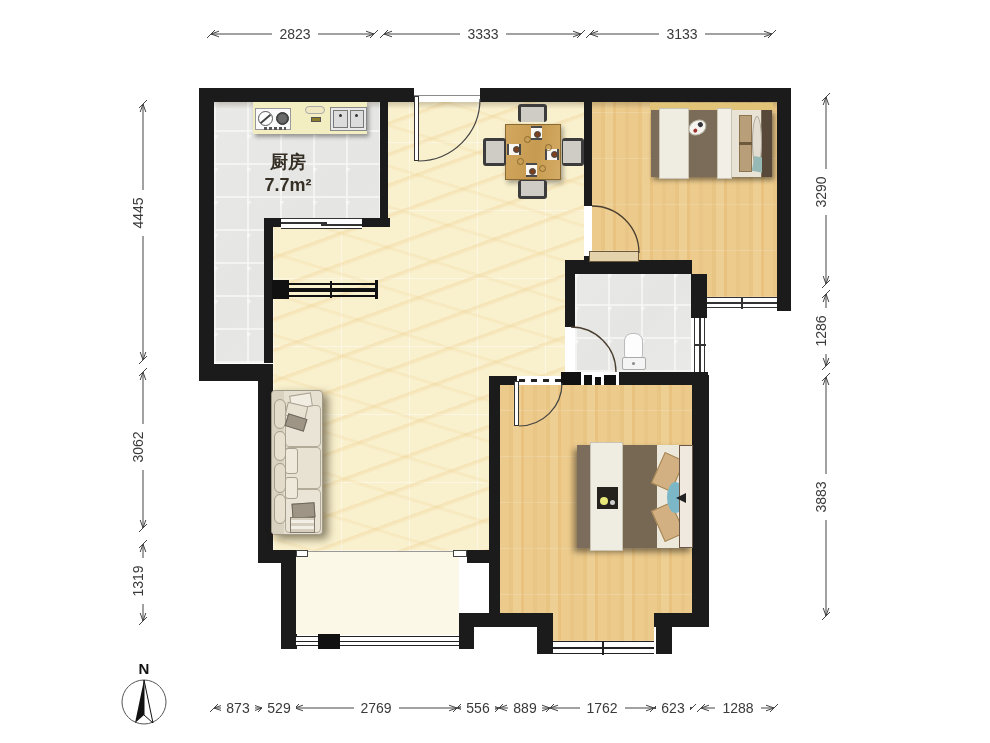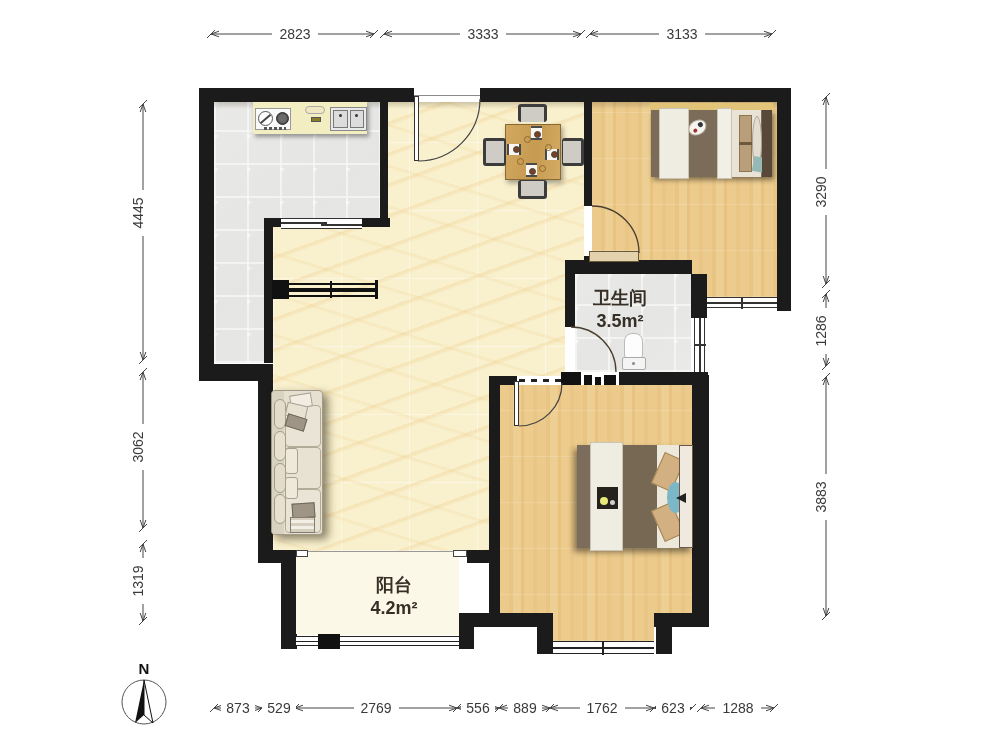--- a/index.html
+++ b/index.html
@@ -276,27 +276,26 @@
   <div class="abs" style="left:102px;top:0;width:14px;height:103px;background:#efe9df;border:1px solid #6b5846;box-sizing:border-box;"></div>
   <div class="abs" style="left:99px;top:48px;width:10px;height:10px;background:#222;clip-path:polygon(0 50%,100% 0,100% 100%);"></div>
 </div>
 
 <div class="abs" style="left:622px;top:333px;width:24px;height:39px;">
   <div class="abs" style="left:2px;top:0;width:19px;height:26px;background:#fdfdfd;border:1px solid #bbb;border-radius:8px 8px 4px 4px;box-sizing:border-box;"></div>
   <div class="abs" style="left:0;top:24px;width:24px;height:13px;background:#f4f4f4;border:1px solid #aaa;border-radius:2px;box-sizing:border-box;"></div>
   <div class="abs" style="left:10px;top:29px;width:3px;height:3px;border-radius:50%;background:#888;"></div>
 </div>
 
-
-
-
-<div class="roomlabel" style="left:555px;top:287px;width:130px;">卫生间<br>3.5m²</div>
-
-
-<div class="roomlabel" style="left:329px;top:574px;width:130px;">阳台<br>4.2m²</div>
+<div class="roomlabel" style="left:223px;top:151px;width:130px;">厨房<br>7.7m²</div>
+
+
+
+
+
 
 <svg class="abs" style="left:0;top:0;" width="990" height="743" viewBox="0 0 990 743">
   <g stroke="#444" stroke-width="1" fill="none">
 
     <path d="M211 34 H374 M384 34 H581 M590 34 H772"></path>
     <path d="M207 38 L215 30 M370 38 L378 30 M380 38 L388 30 M577 38 L585 30 M586 38 L594 30 M768 38 L776 30"></path>
     <path d="M211 34 l8 -2.8 M211 34 l8 2.8 M374 34 l-8 -2.8 M374 34 l-8 2.8 M384 34 l8 -2.8 M384 34 l8 2.8 M581 34 l-8 -2.8 M581 34 l-8 2.8 M590 34 l8 -2.8 M590 34 l8 2.8 M772 34 l-8 -2.8 M772 34 l-8 2.8"></path>
 
     <path d="M143 104 V360 M143 372 V528 M143 544 V621"></path>
     <path d="M139 108 L147 100 M139 364 L147 356 M139 376 L147 368 M139 532 L147 524 M139 548 L147 540 M139 625 L147 617"></path>

